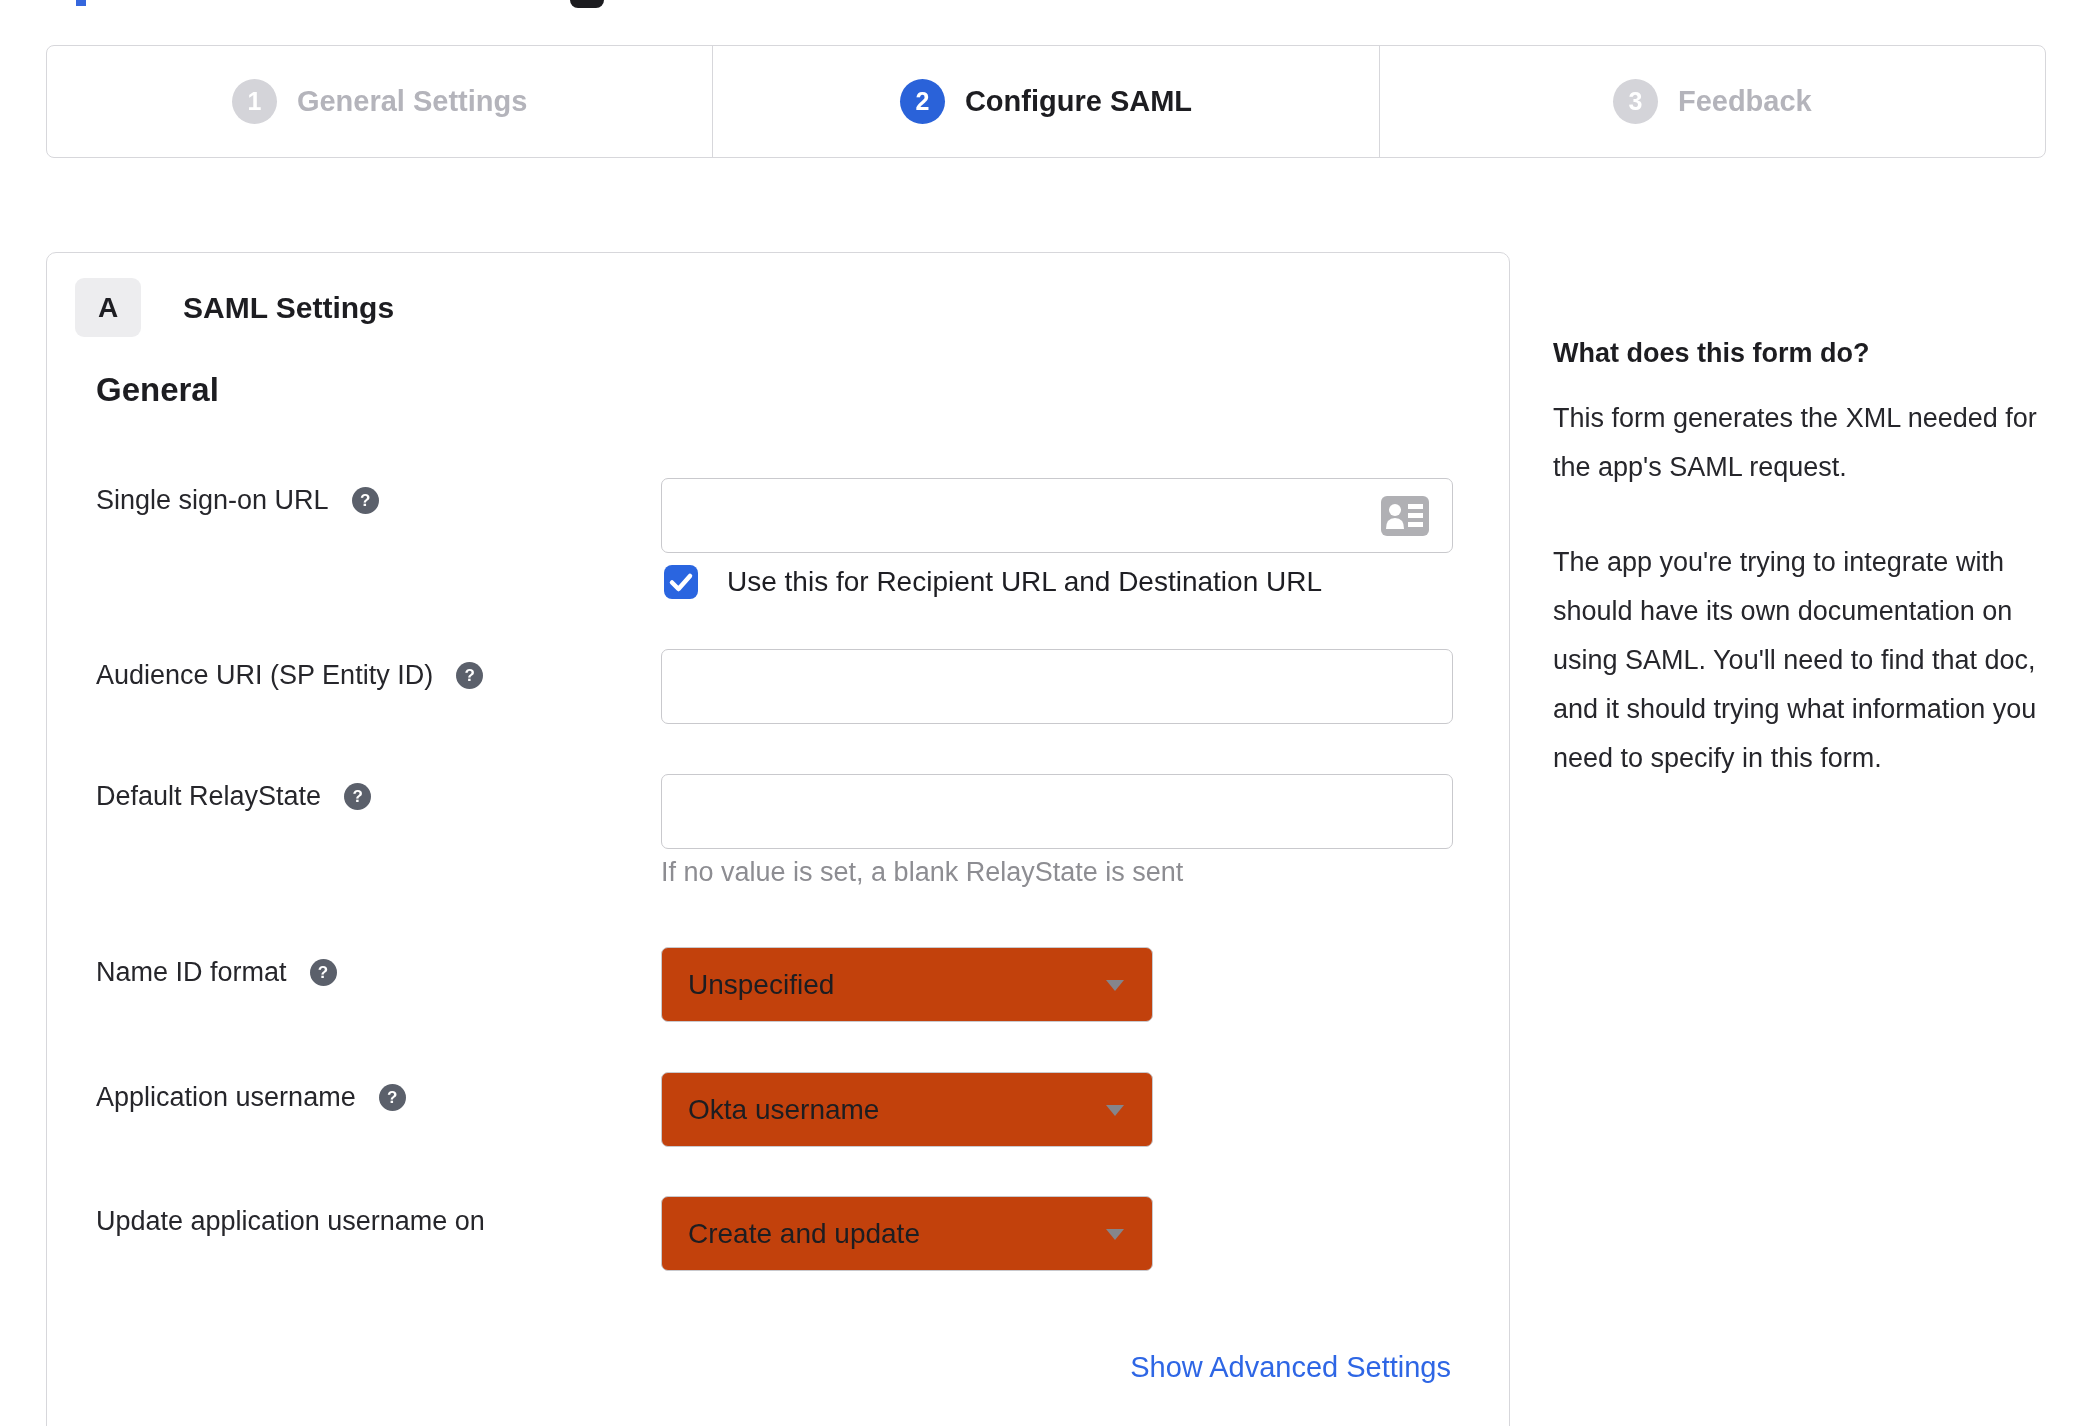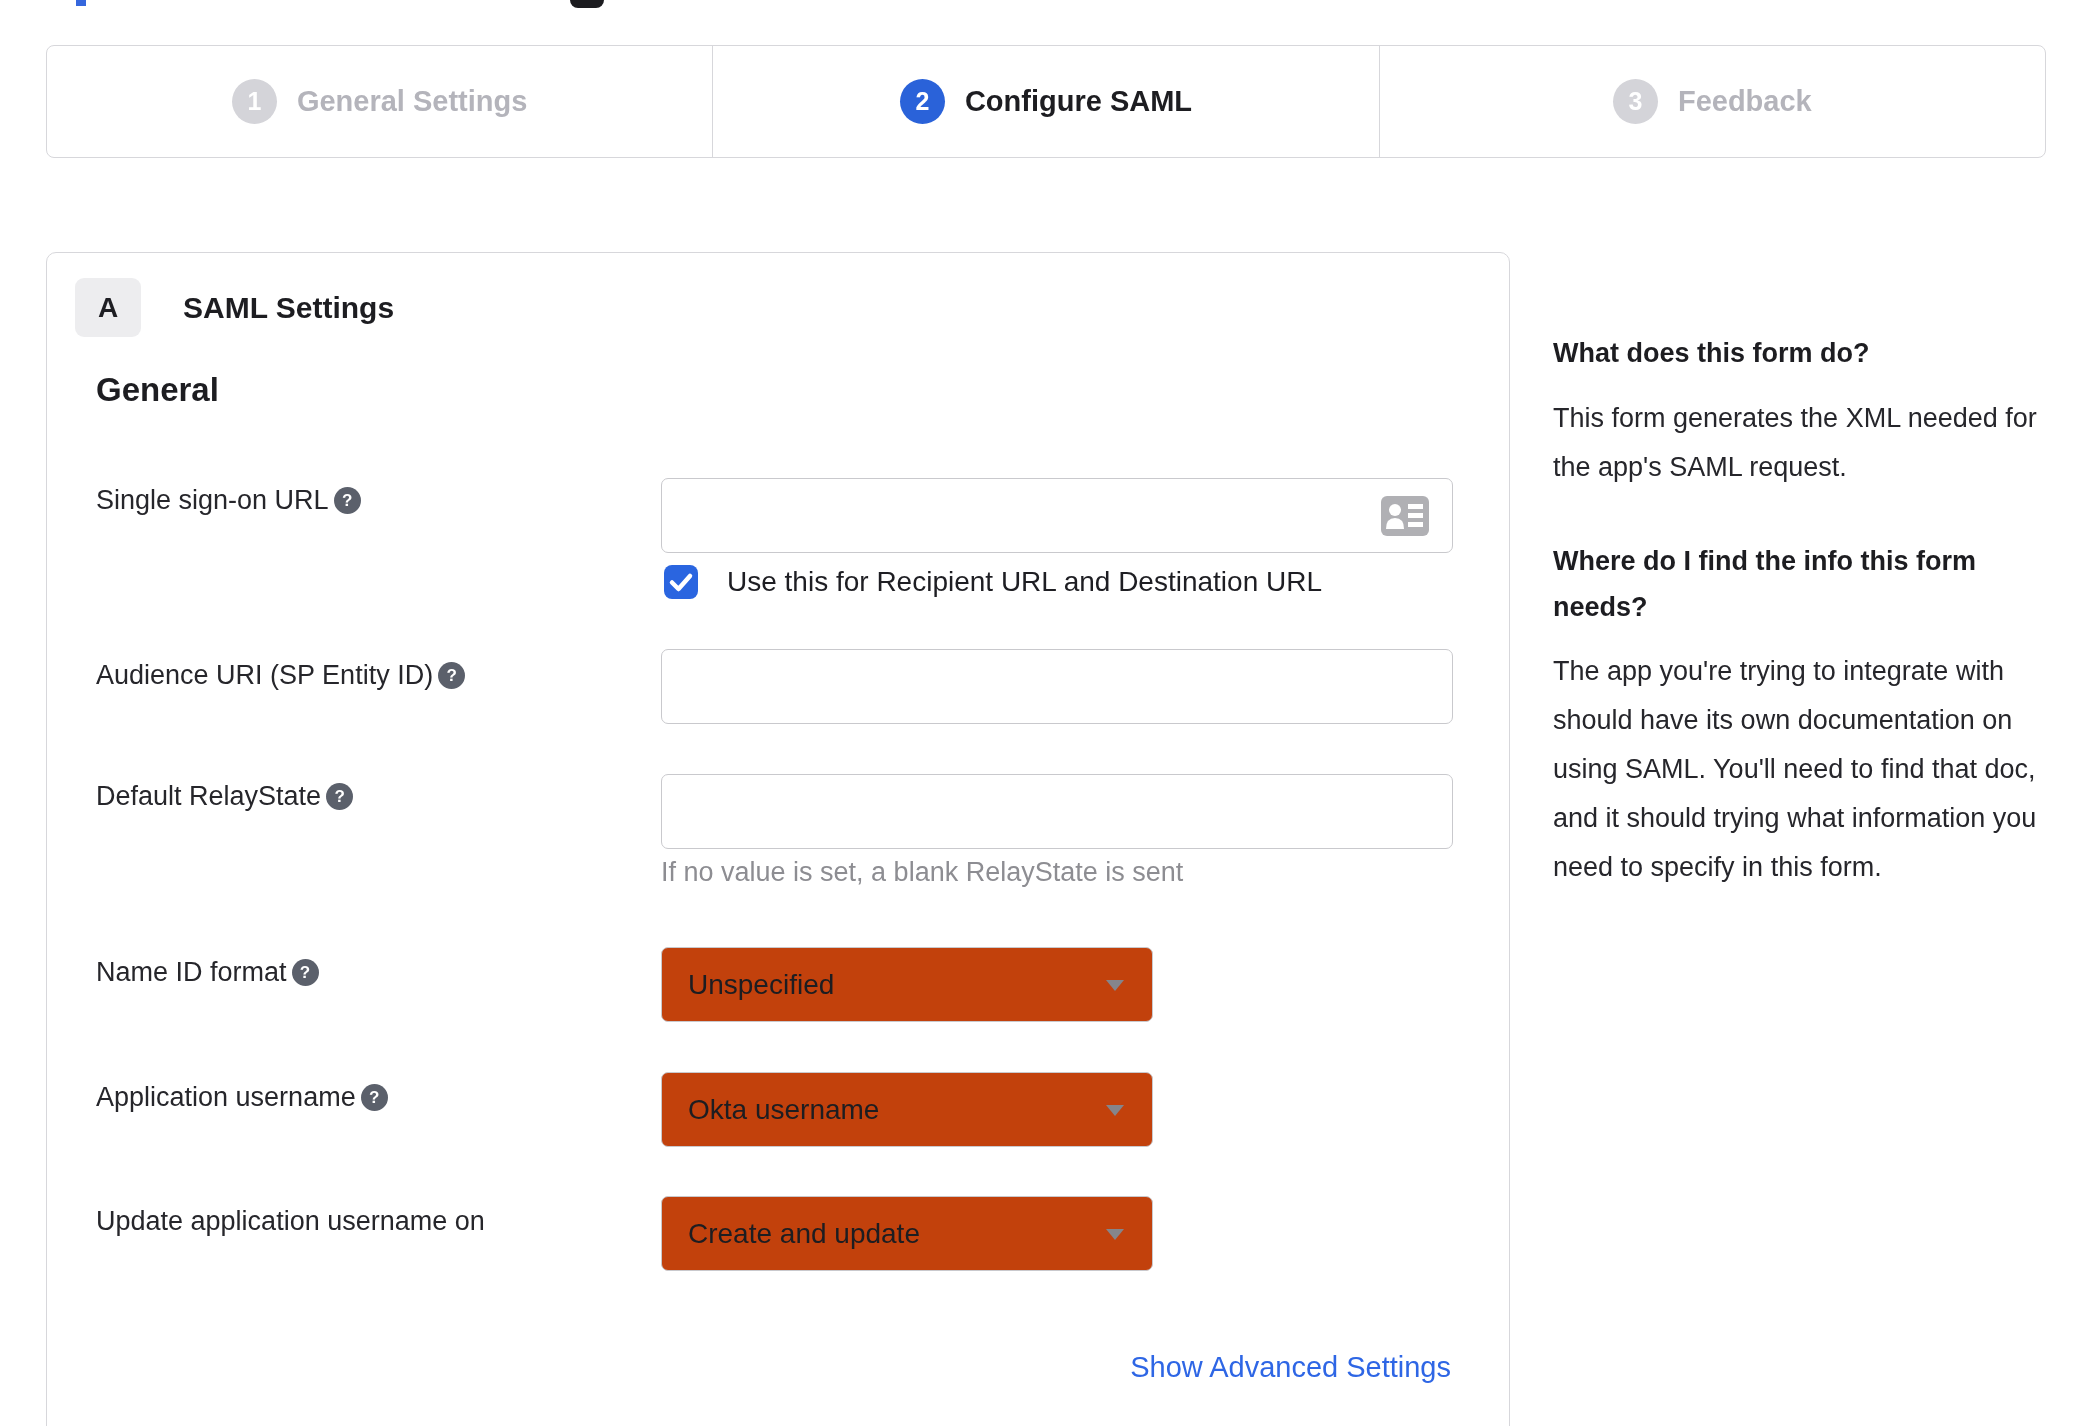--- a/index.html
+++ b/index.html
@@ -26,21 +26,21 @@
 
   
   .panel { position:absolute; left:46px; top:252px; width:1464px; height:1200px;
            background:#fff; border:1px solid #d7d7db; border-radius:10px; }
   .panel-header { position:absolute; left:28px; top:25px; display:flex; align-items:center; gap:42px; }
   .badge-a { width:66px; height:59px; background:#ededef; border-radius:9px; display:flex;
              align-items:center; justify-content:center; font-size:28px; font-weight:bold; color:#1e1e23; }
   .panel-title { font-size:30px; font-weight:bold; color:#1d1d21; }
   .section-heading { position:absolute; left:49px; top:118px; font-size:33px; font-weight:bold; color:#1d1d21; }
 
-  .field-label { position:absolute; left:49px; display:flex; align-items:center; gap:5px;
+  .field-label { position:absolute; left:49px; display:flex; align-items:center; gap:23px;
                  font-size:27px; color:#26262b; }
   .help-icon { width:27px; height:27px; border-radius:50%; background:#5b606b; color:#fff;
                font-size:17px; font-weight:bold; display:flex; align-items:center; justify-content:center;
                cursor:pointer; }
 
   .text-input { position:absolute; left:614px; width:792px; height:75px; background:#fff;
                 border:1px solid #c9c9cd; border-radius:7px; }
   .vcard-icon { position:absolute; right:23px; top:50%; transform:translateY(-50%); }
 
   .checkbox-row { position:absolute; left:617px; display:flex; align-items:center; gap:29px; }
@@ -159,16 +159,15 @@
 
   <a class="advanced-link">Show Advanced Settings</a>
 </div>
 
 <aside class="sidebar">
   <div class="sb-sec1">
     <div class="sb-heading">What does this form do?</div>
     <div class="sb-body">This form generates the XML needed for the app's SAML request.</div>
   </div>
   <div class="sb-sec2">
-    <div class="sb-heading">Where do I find the info this form needs?</div>
     <div class="sb-body">The app you're trying to integrate with should have its own documentation on using SAML. You'll need to find that doc, and it should trying what information you need to specify in this form.</div>
   </div>
 </aside>
 
 </body></html>

